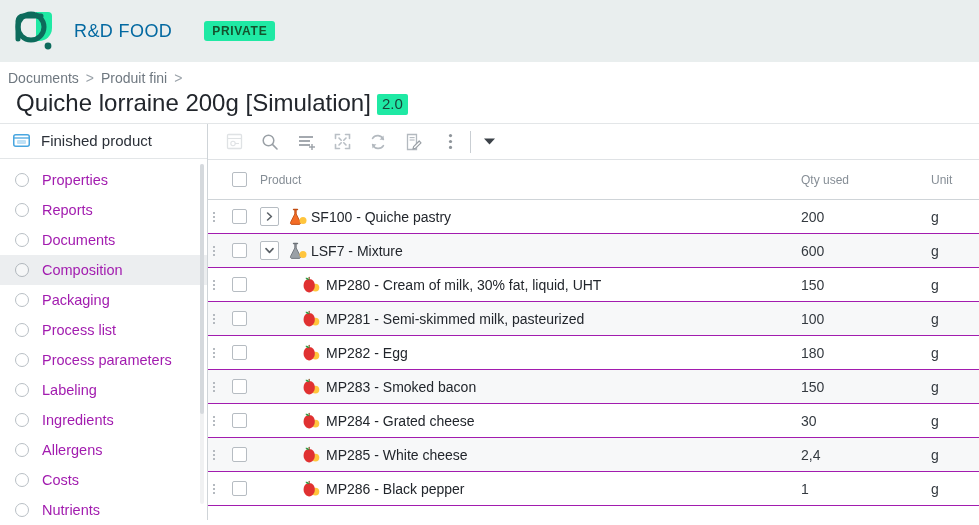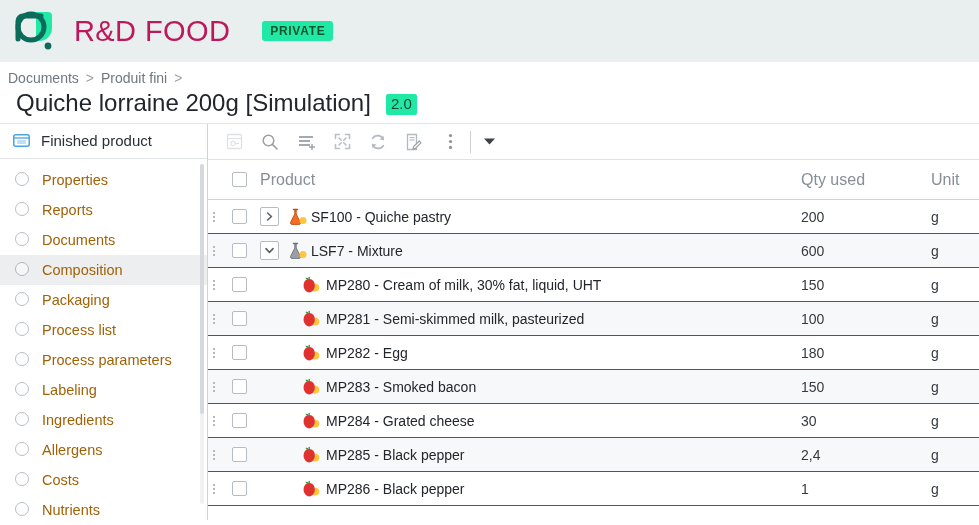--- a/index.html
+++ b/index.html
@@ -15,44 +15,44 @@
   .topbar {
     height: 62px;
     background: #e9eeee;
     display: flex;
     align-items: center;
     padding-left: 10px;
     position: relative;
   }
   .logo { width: 46px; height: 46px; flex: none; position: relative; margin-right: 18px; }
   .app-title {
-    font-size: 29px;
+    font-size: 18px;
     font-weight: 500;
     letter-spacing: .4px;
-    color: #be185d;
+    color: #0369a1;
     white-space: nowrap;
   }
   .badge-private {
     margin-left: 32px;
     background: #1fe9a4;
     color: #14532d;
     font-size: 12px;
     font-weight: 600;
     letter-spacing: .7px;
     padding: 4px 8px 4px 8px;
     border-radius: 3px;
     line-height: 1;
   }
 
   
   .crumbbar { padding: 8px 0 0 8px; background: #fff; }
   .crumbs { font-size: 14px; color: #6f7880; display: flex; align-items: center; gap: 7px; }
   .crumbs a { color: #6f7880; text-decoration: none; }
   .crumbs .sep { color: #9aa2a9; }
-  .page-title-row { display: flex; align-items: flex-end; gap: 15px; padding: 3px 0 6px 8px; }
+  .page-title-row { display: flex; align-items: flex-end; gap: 6px; padding: 3px 0 6px 8px; }
   .page-title { font-size: 24px; font-weight: 400; color: #22262c; white-space: nowrap; }
   .badge-version {
     background: #1fe9a4; color: #19443a;
     font-size: 15px; font-weight: 500;
     padding: 1px 5px; border-radius: 2px;
     line-height: 1.25; position: relative; top: -2px;
   }
 
   
   .body { display: flex; height: 397px; border-top: 1px solid #e3e6e8; }
@@ -66,24 +66,24 @@
     overflow: hidden;
   }
   .sb-header {
     display: flex; align-items: center; gap: 11px;
     padding: 8px 10px 9px 13px;
     border-bottom: 1px solid #e3e6e8;
   }
   .sb-header-label { font-size: 15px; color: #2b3038; }
   .sb-list { padding-top: 6px; }
   .sb-item {
-    display: flex; align-items: flex-start; gap: 13px;
+    display: flex; align-items: center; gap: 13px;
     padding: 7px 10px 7px 15px;
     font-size: 14.5px;
-    color: #a16207;
+    color: #a21caf;
     cursor: pointer;
   }
   .sb-item.active { background: #eceef0; }
   .sb-radio {
     width: 14px; height: 14px; flex: none;
     border: 1px solid #b9bfc5; border-radius: 50%;
     background: #fff;
   }
   .sb-item.active .sb-radio { border-color: #b0b6bc; background: #f5f6f7; }
   .sb-scroll {
@@ -119,21 +119,21 @@
     display: flex; align-items: center;
     height: 34px;
     border-bottom: 1px solid #a21caf;
     font-size: 14px;
     position: relative;
   }
   .trow.head {
     height: 40px;
     border-bottom: 1px solid #cfd4d8;
     color: #868e96;
-    font-size: 16px;
+    font-size: 12px;
   }
   .trow.alt { background: #f7f8f9; }
   .c-handle { width: 12px; flex: none; display: flex; justify-content: center; }
   .dots { display: flex; flex-direction: column; gap: 2px; }
   .dots i { width: 2px; height: 2px; background: #b5bac0; display: block; }
   .c-check { width: 38px; flex: none; display: flex; justify-content: center; }
   .cbox {
     width: 15px; height: 15px;
     border: 1px solid #b6bcc2; border-radius: 2px; background: #fff;
     cursor: pointer;
@@ -548,21 +548,21 @@
         <div class="c-product">
           <span class="indent"></span>
           <span class="prod-icon">
             <svg width="20" height="18" viewBox="0 0 20 18">
               <circle cx="13.4" cy="11.6" r="3.9" fill="#ffc53d"></circle>
               <path d="M7.2 3.1 C3.4 3.1 1.6 6.3 1.6 9.6 C1.6 13.4 4.1 16.4 7.2 16.4 C10.3 16.4 12.8 13.4 12.8 9.6 C12.8 6.3 11 3.1 7.2 3.1 Z" fill="#e03131"></path>
               <path d="M7.2 3.4 C5.7 1.9 4.4 1.6 3.5 2 C3.9 3.2 5.2 4 7.2 4.2 Z" fill="#2f9e44"></path>
               <path d="M7.2 3.3 L7.2 1.3" stroke="#8a5a2b" stroke-width="1.1" stroke-linecap="round"></path>
             </svg>
           </span>
-          <span class="prod-label">MP285 - Black pepper</span>
+          <span class="prod-label">MP285 - White cheese</span>
         </div>
         <div class="c-qty">2,4</div>
         <div class="c-unit">g</div>
       </div>
 
       <div class="trow">
         <div class="c-handle">
             <span class="dots">
               <i></i>
               <i></i>

